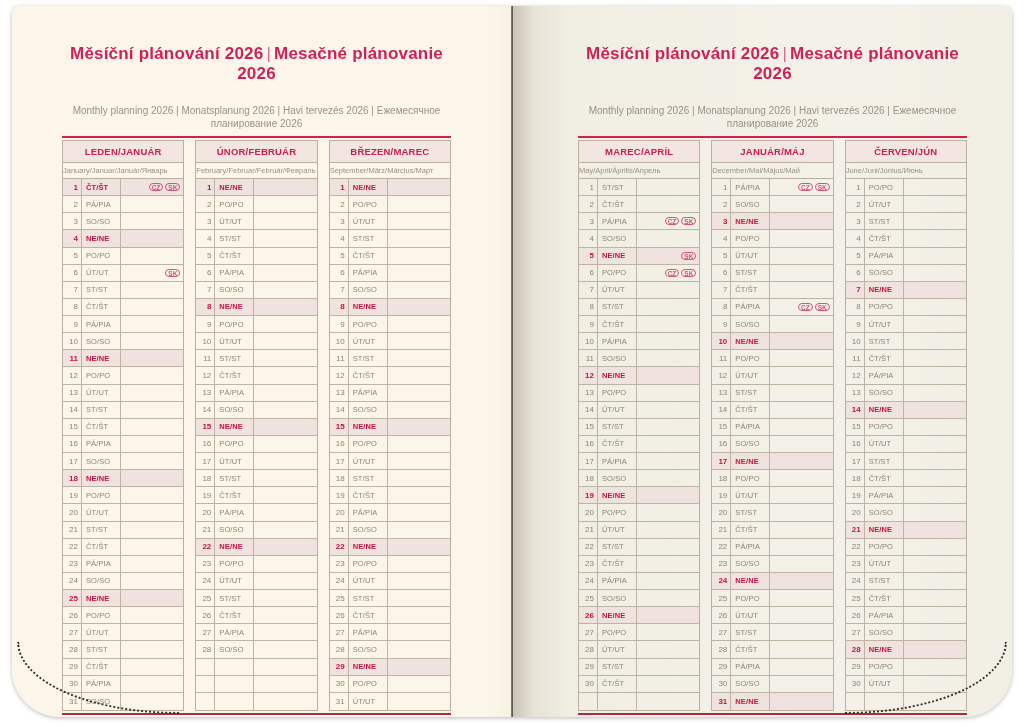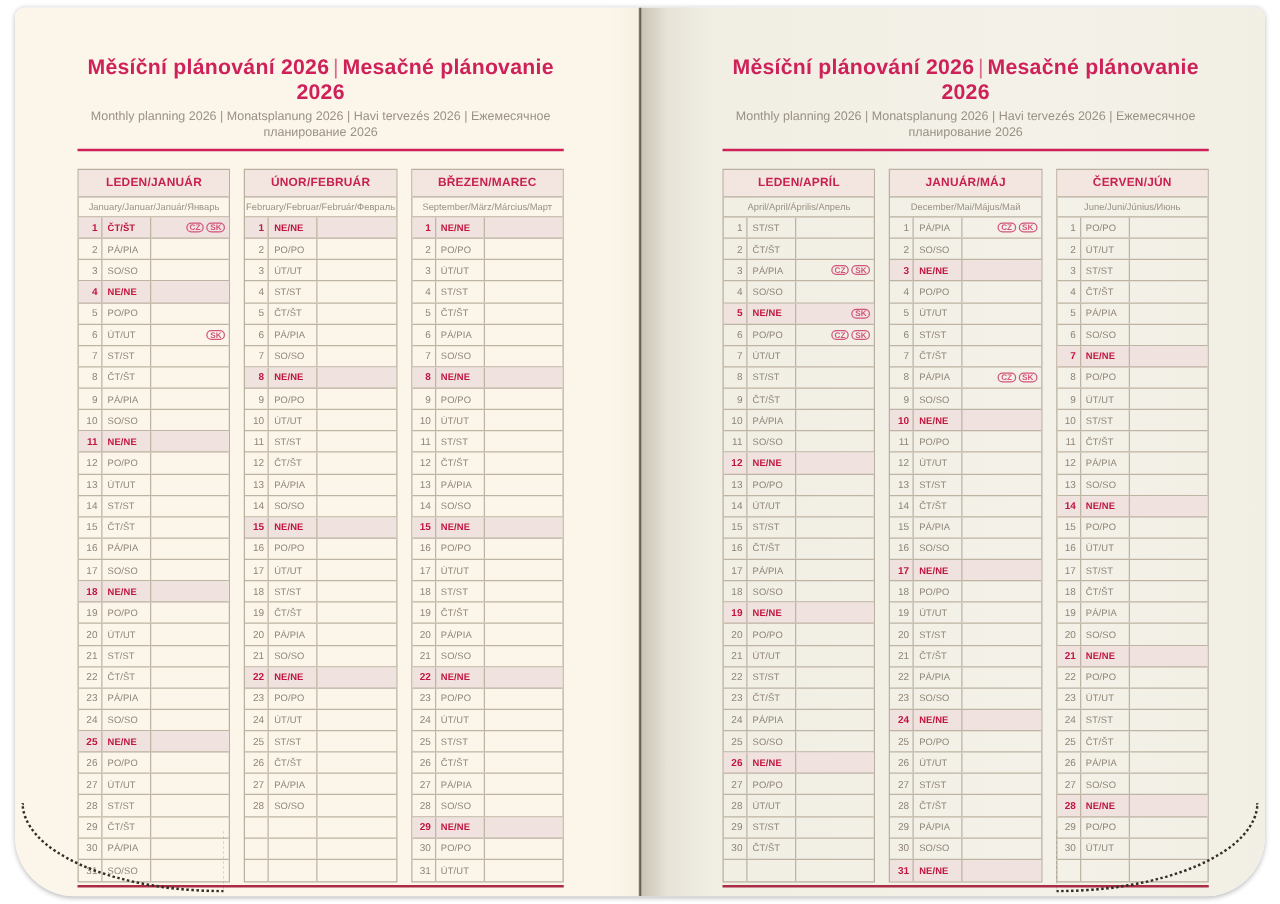--- a/index.html
+++ b/index.html
@@ -9,27 +9,27 @@
   .page{position:absolute;top:0;bottom:0;width:540px;}
   .page-left{left:0;background:linear-gradient(90deg,#fcf6ea 0%,#fcf6ea 88%,#f3ecdd 96%,#d6cfbf 100%);}
   .page-right{left:500px;background:linear-gradient(90deg,#c9c2b3 0%,#e7e3d7 4%,#f1eee4 11%,#f4f1e8 60%,#f1eee4 100%);}
   .spine{position:absolute;left:499px;top:0;bottom:0;width:2px;
     background:linear-gradient(to right,#8a8478,#544f47);}
   .content{position:absolute;top:38px;width:389px;}
   .page-left .content{left:50px;}
   .page-right .content{left:66px;}
   .title{margin:0;text-align:center;font-size:17px;font-weight:bold;color:#cf2159;letter-spacing:.2px;line-height:20px;}
   .title .sep{font-weight:400;color:#d96a8d;padding:0 3px;}
-  .subtitle{margin-top:3px;text-align:center;font-size:10px;color:#9a9184;line-height:13px;}
+  .subtitle{margin-top:20px;text-align:center;font-size:10px;color:#9a9184;line-height:13px;}
   .title-rule{height:2px;background:#cf2159;margin-top:6px;}
-  .months{display:flex;gap:11px;margin-top:14px;}
+  .months{display:flex;gap:11px;margin-top:2px;}
   .month{flex:1;border:1px solid #b9b09f;background:transparent;}
   .m-head{height:21px;line-height:21px;text-align:center;font-size:9.5px;font-weight:bold;
     color:#c8204f;background:#f3e6e0;border-bottom:1px solid #b9b09f;letter-spacing:.2px;}
-  .m-sub{height:15px;line-height:15px;text-align:center;font-size:7.5px;color:#9a9184;
+  .m-sub{height:15px;line-height:15px;text-align:left;font-size:7.5px;color:#9a9184;
     border-bottom:1px solid #b9b09f;}
   .row{display:flex;height:17.13px;border-bottom:1px solid #bdb4a3;box-sizing:border-box;}
   .row:last-child{border-bottom:none;text-align:right;}
   .c-num{width:19px;flex:0 0 19px;border-right:1px solid #bdb4a3;font-size:8px;color:#8e8476;
     display:flex;align-items:center;justify-content:flex-end;padding-right:3px;box-sizing:border-box;}
   .c-day{width:39px;flex:0 0 39px;border-right:1px solid #bdb4a3;font-size:7.5px;color:#8e8476;
     display:flex;align-items:center;padding-left:4px;box-sizing:border-box;letter-spacing:.1px;}
   .c-note{flex:1;display:flex;align-items:center;justify-content:flex-end;gap:2px;padding-right:3px;}
   .row.hl{background:#f0e2df;}
   .row.hl .c-num,.row.hl .c-day{color:#c1153f;font-weight:bold;}
@@ -638,22 +638,22 @@
     </div>
   </div>
 
   <div class="page page-right">
     <div class="content">
       <h1 class="title"><span>Měsíční plánování 2026</span><span class="sep">|</span><span>Mesačné plánovanie 2026</span></h1>
       <div class="subtitle">Monthly planning 2026 | Monatsplanung 2026 | Havi tervezés 2026 | Ежемесячное планирование 2026</div>
       <div class="title-rule"></div>
       <div class="months">
   <div class="month">
-    <div class="m-head">LEDEN/APRÍL</div>
-    <div class="m-sub">April/April/Április/Апрель</div>
+    <div class="m-head">MAREC/APRÍL</div>
+    <div class="m-sub">May/April/Április/Апрель</div>
     <div class="m-grid">
   <div class="row">
     <div class="c-num">1</div>
     <div class="c-day">ST/ST</div>
     <div class="c-note"></div>
   </div>
 
   <div class="row">
     <div class="c-num">2</div>
     <div class="c-day">ČT/ŠT</div>

